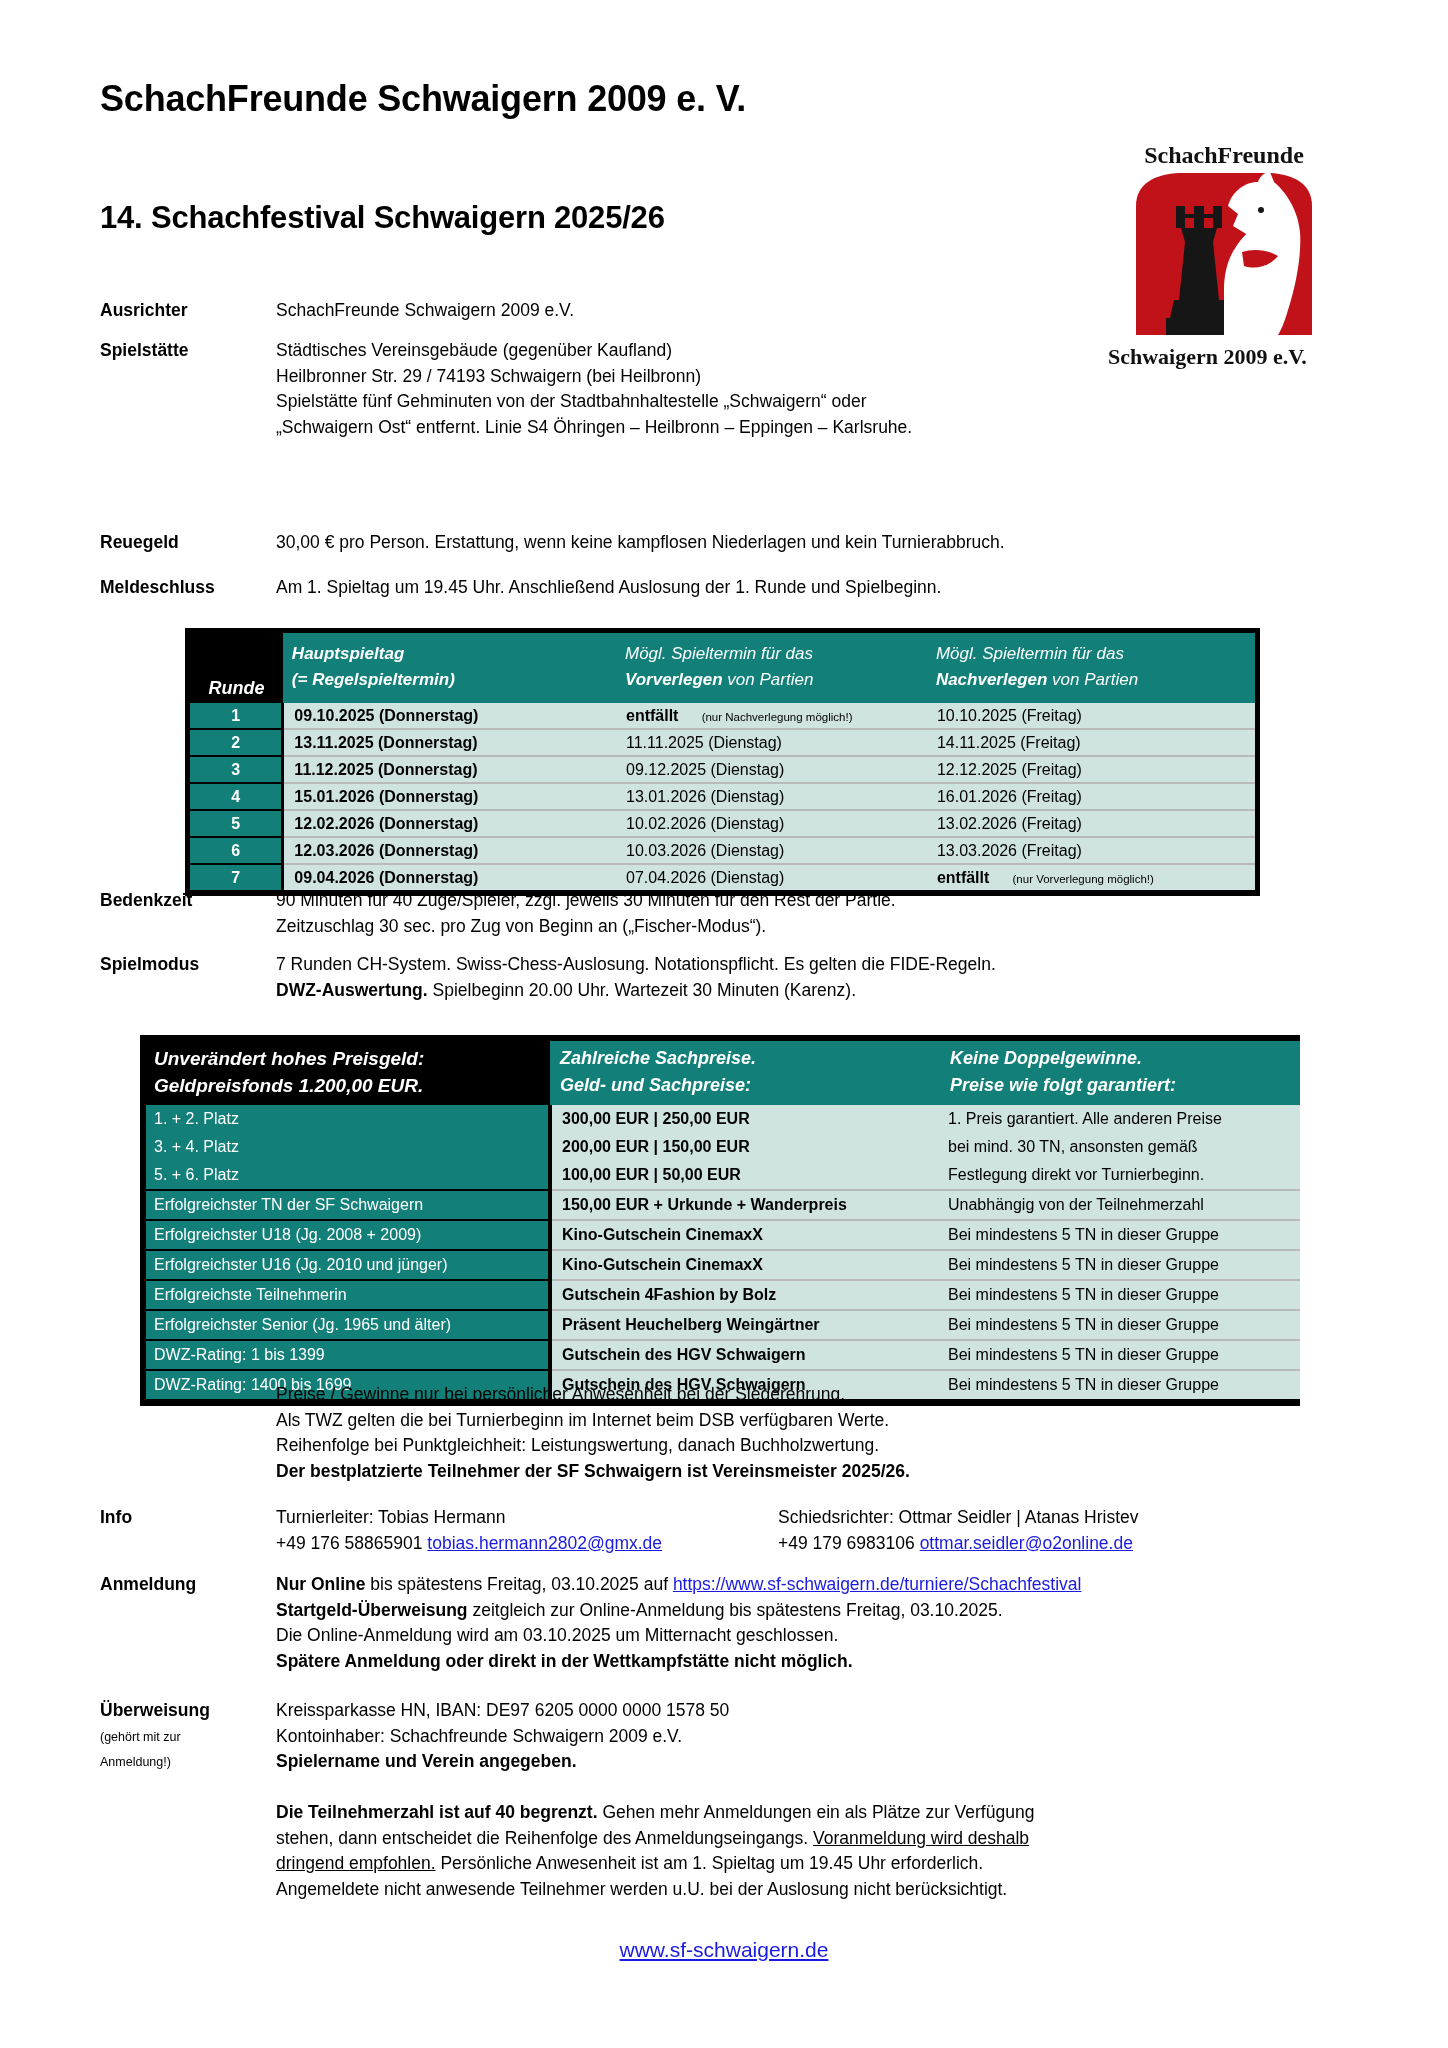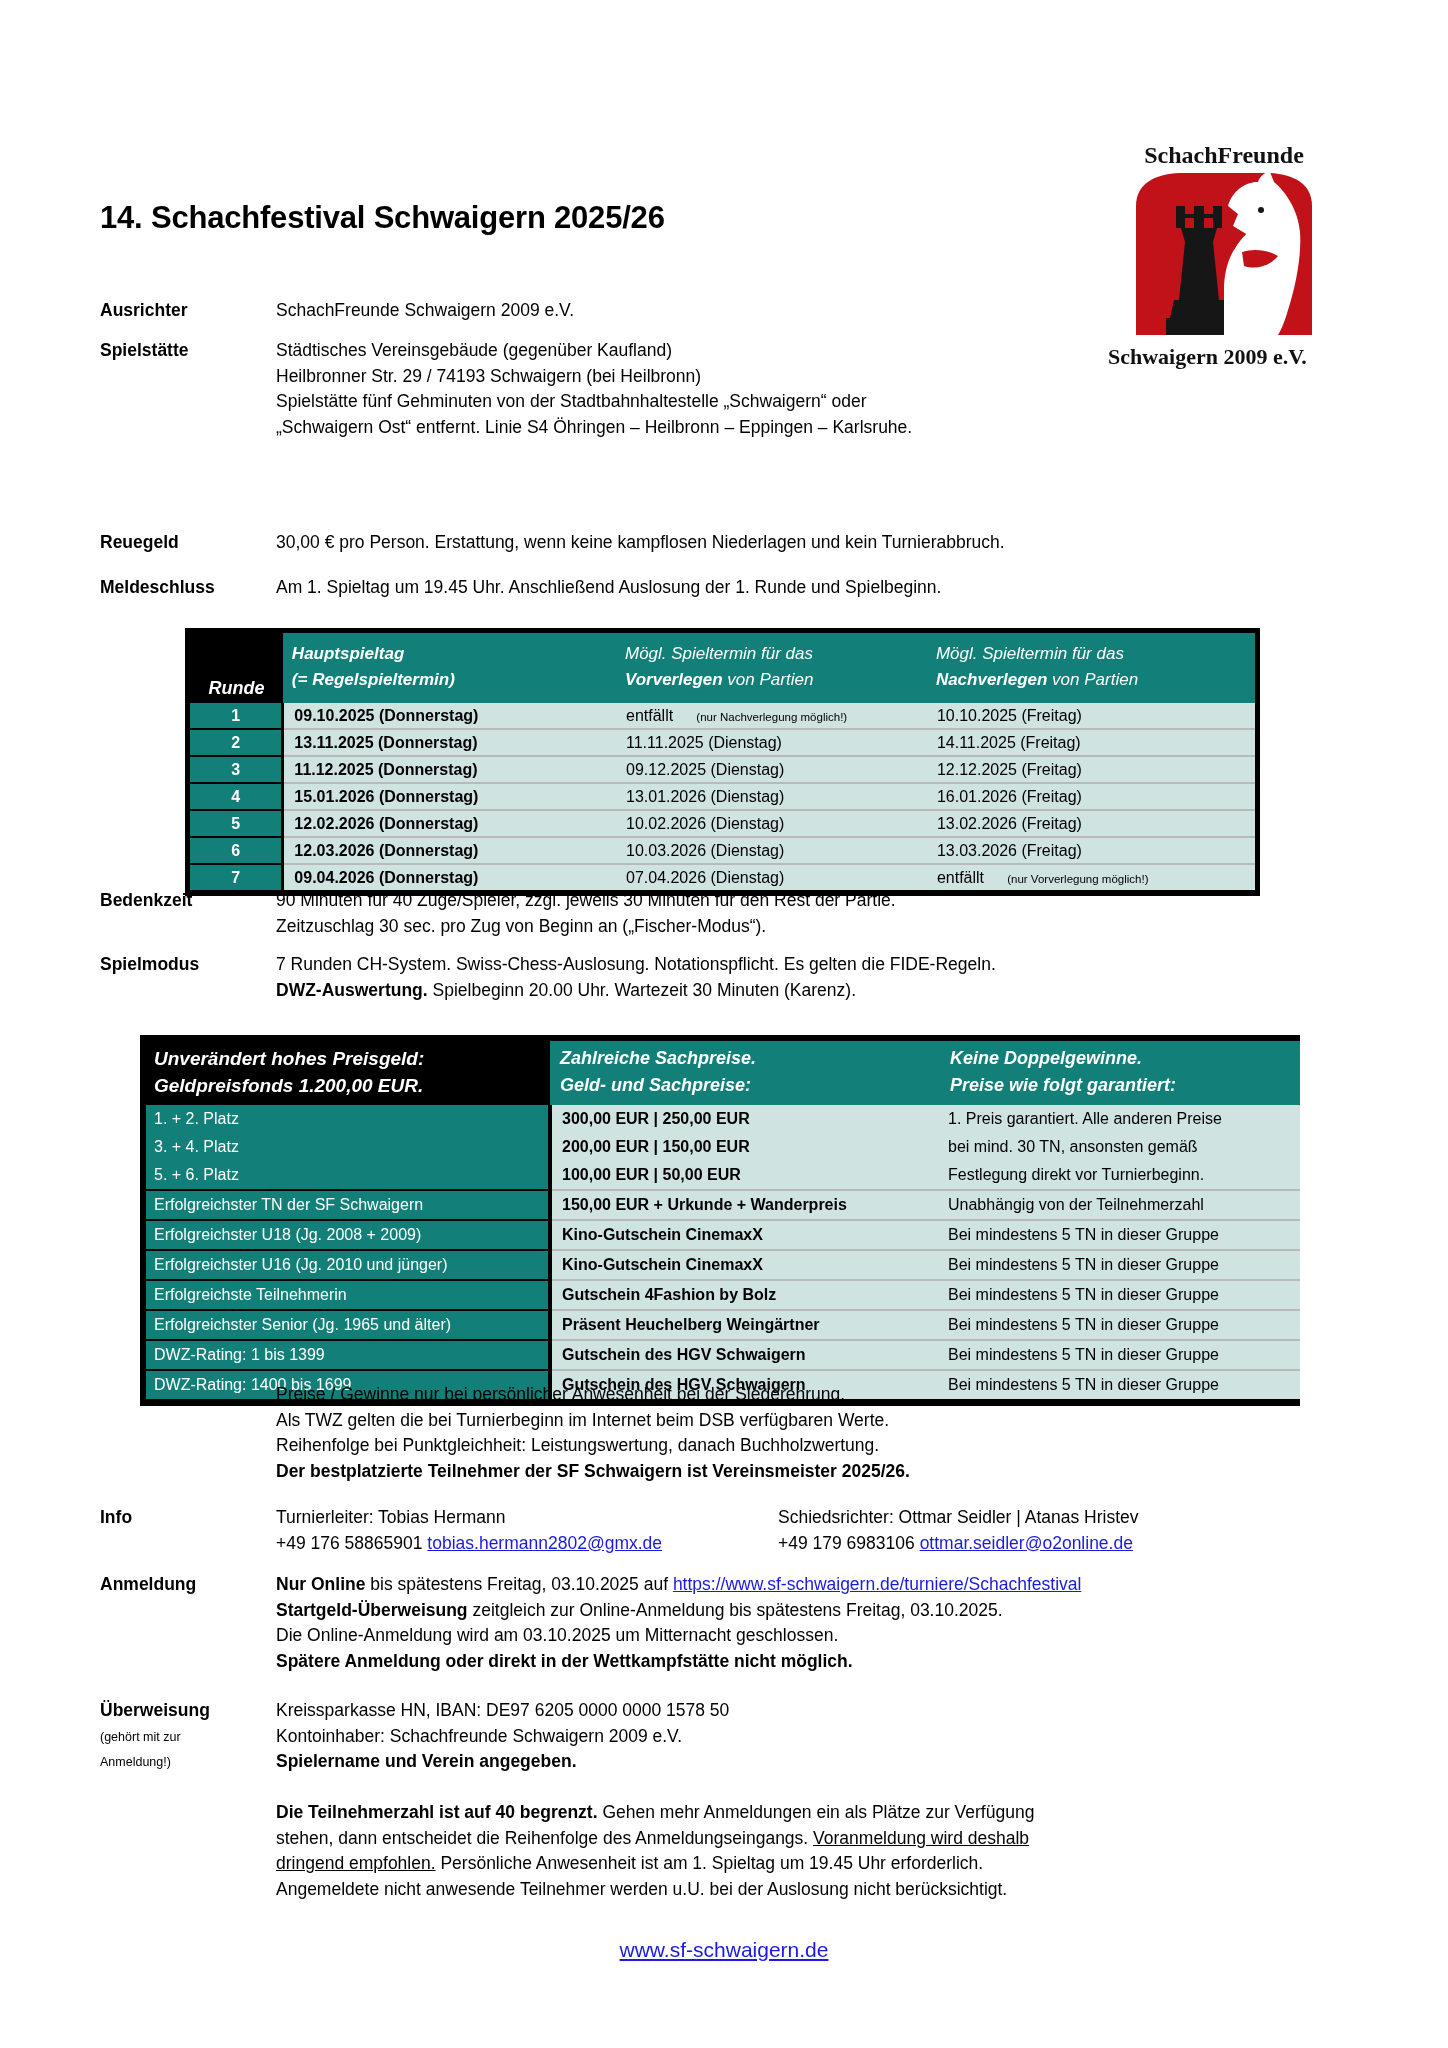--- a/index.html
+++ b/index.html
@@ -179,21 +179,21 @@
     height: 25px;
     border-bottom: 2px solid #b9b9b9;
   }
   .rounds td.cell.c2 { font-weight: bold; padding-left: 10px; }
   .rounds td.cell.c3, .rounds td.cell.c4 { padding-left: 10px; }
   .rounds td.cell .small {
     font-size: 11.5px;
     font-weight: normal;
     padding-left: 20px;
   }
-  .rounds td.cell .ent { font-weight: normal; }
+  .rounds td.cell .ent { font-weight: bold; }
   .rounds tr:last-child td.cell { border-bottom: none; }
   .rounds tr:last-child td.num { border-bottom: none; }
 
   
   .prizes-wrap {
     position: absolute;
     left: 140px;
     top: 1035px;
     width: 1160px;
     background: #000000;
@@ -268,20 +268,21 @@
     width: 1448px;
     text-align: center;
     font-size: 21px;
   }
 </style>
 </head>
 <body>
 
 <div class="page">
 
+  <div class="club-title">SchachFreunde Schwaigern 2009 e. V.</div>
   <div class="festival-title">14. Schachfestival Schwaigern 2025/26</div>
 
   <div class="logo">
     <div class="logo-top-text">SchachFreunde</div>
     <svg class="logo-art" viewBox="0 0 192 168">
       <path d="M8 36 C8 14 26 4 52 3 L140 3 C166 4 184 14 184 36 L184 165 L8 165 Z" fill="#c1121a"></path>
 
       <path d="M48 36 L48 58 L57 58 L57 48 L66 48 L66 58 L76 58 L76 48 L85 48 L85 58 L94 58 L94 36 L85 36 L85 44 L76 44 L76 36 L66 36 L66 44 L57 44 L57 36 Z" fill="#161616"></path>
       <path d="M53 58 L89 58 L85 72 L57 72 Z" fill="#161616"></path>
       <path d="M57 72 L85 72 L91 130 L51 130 Z" fill="#161616"></path>

